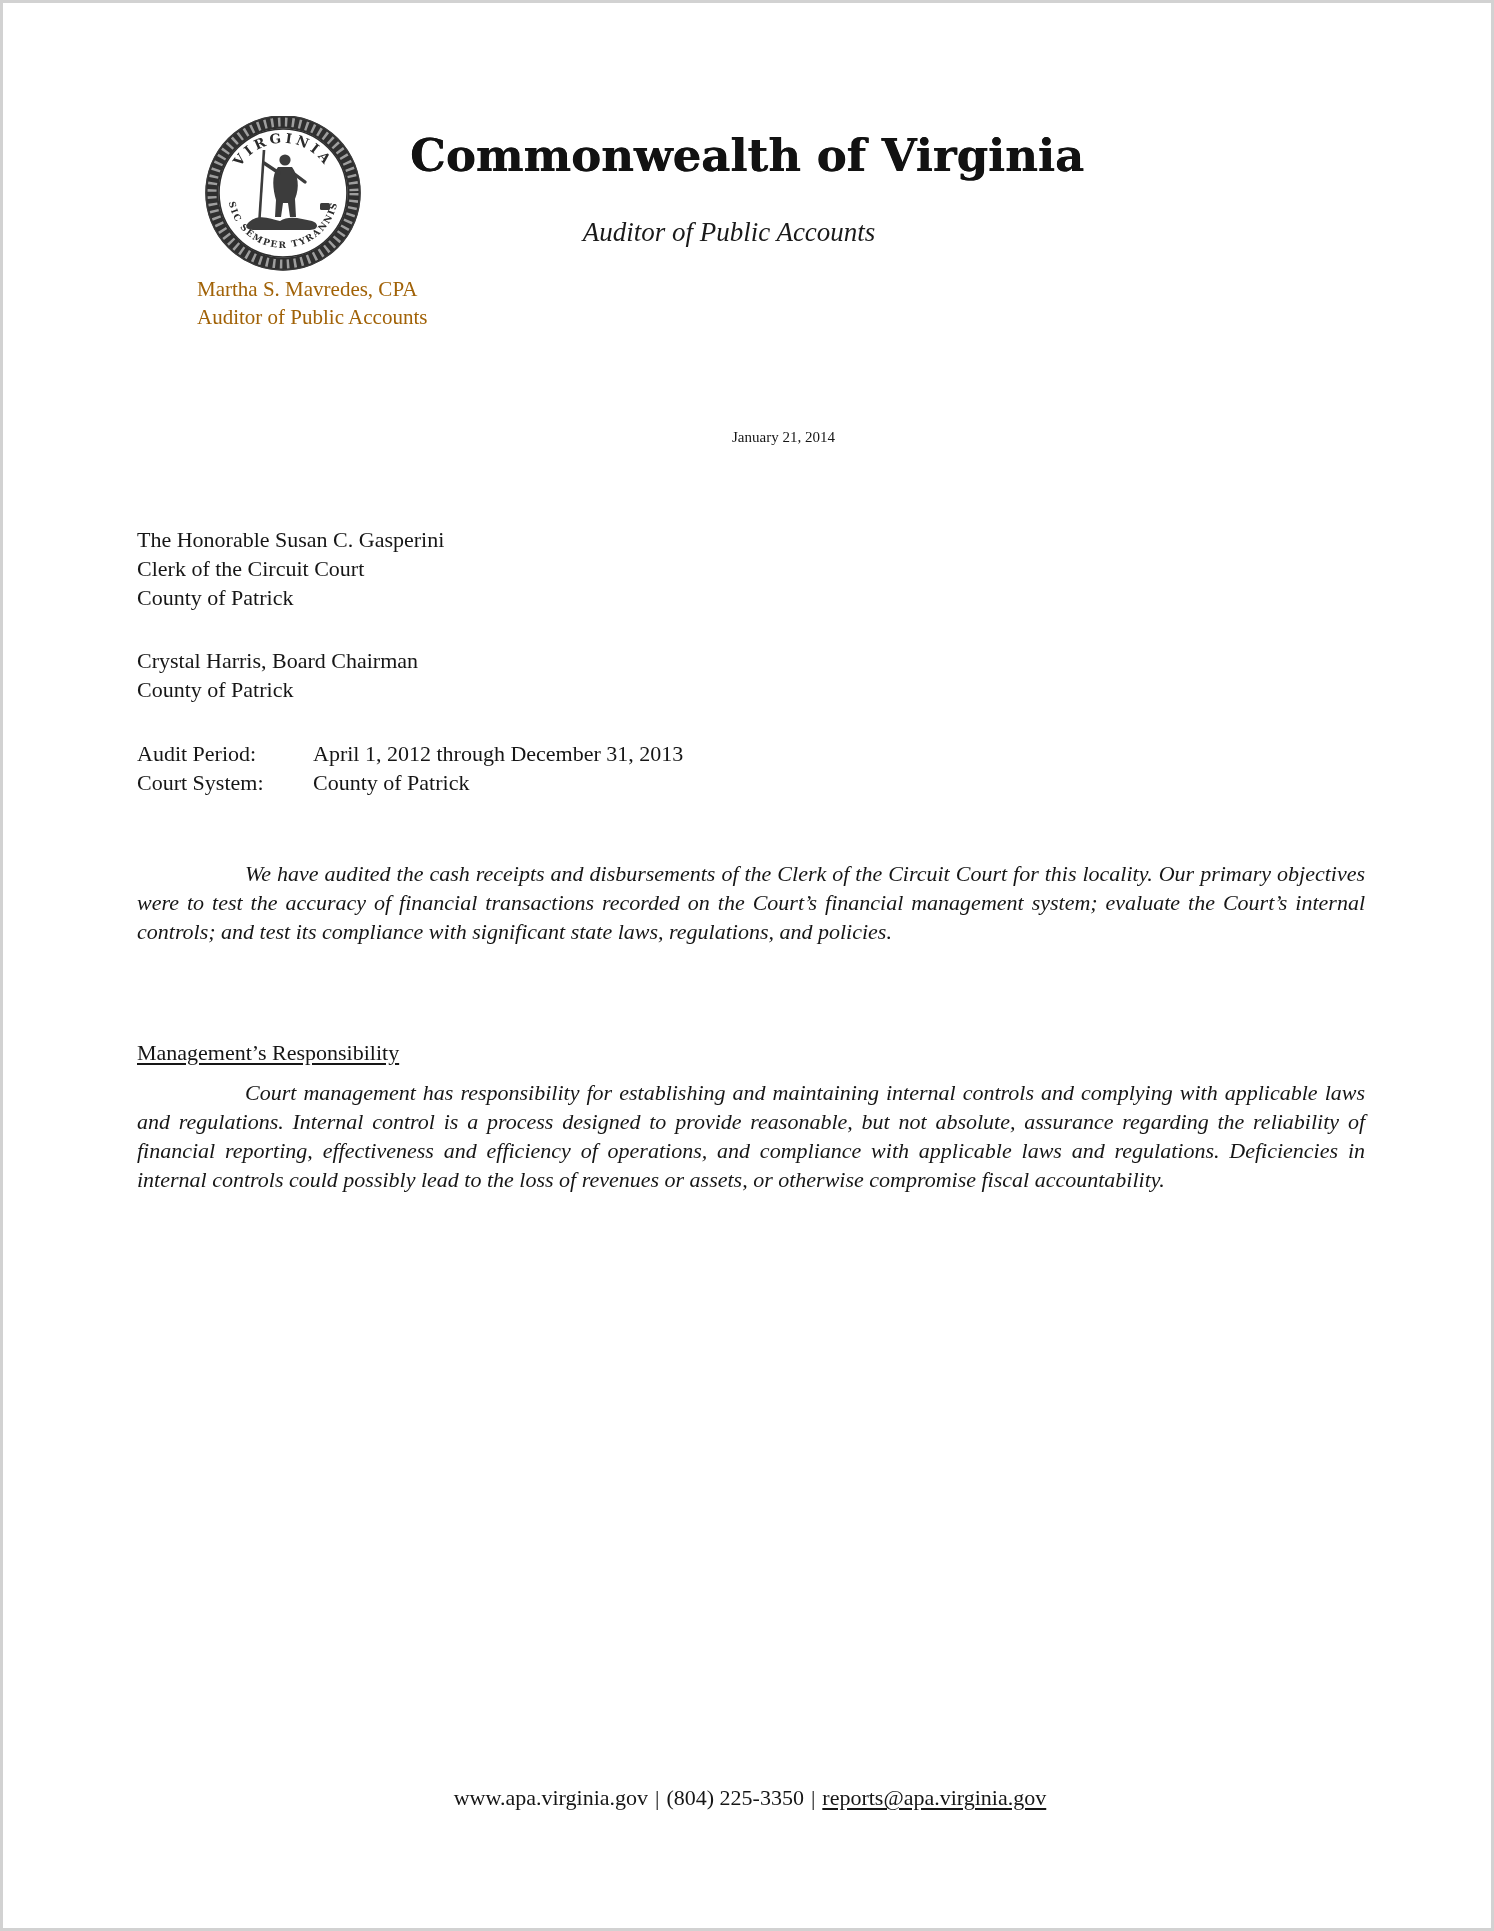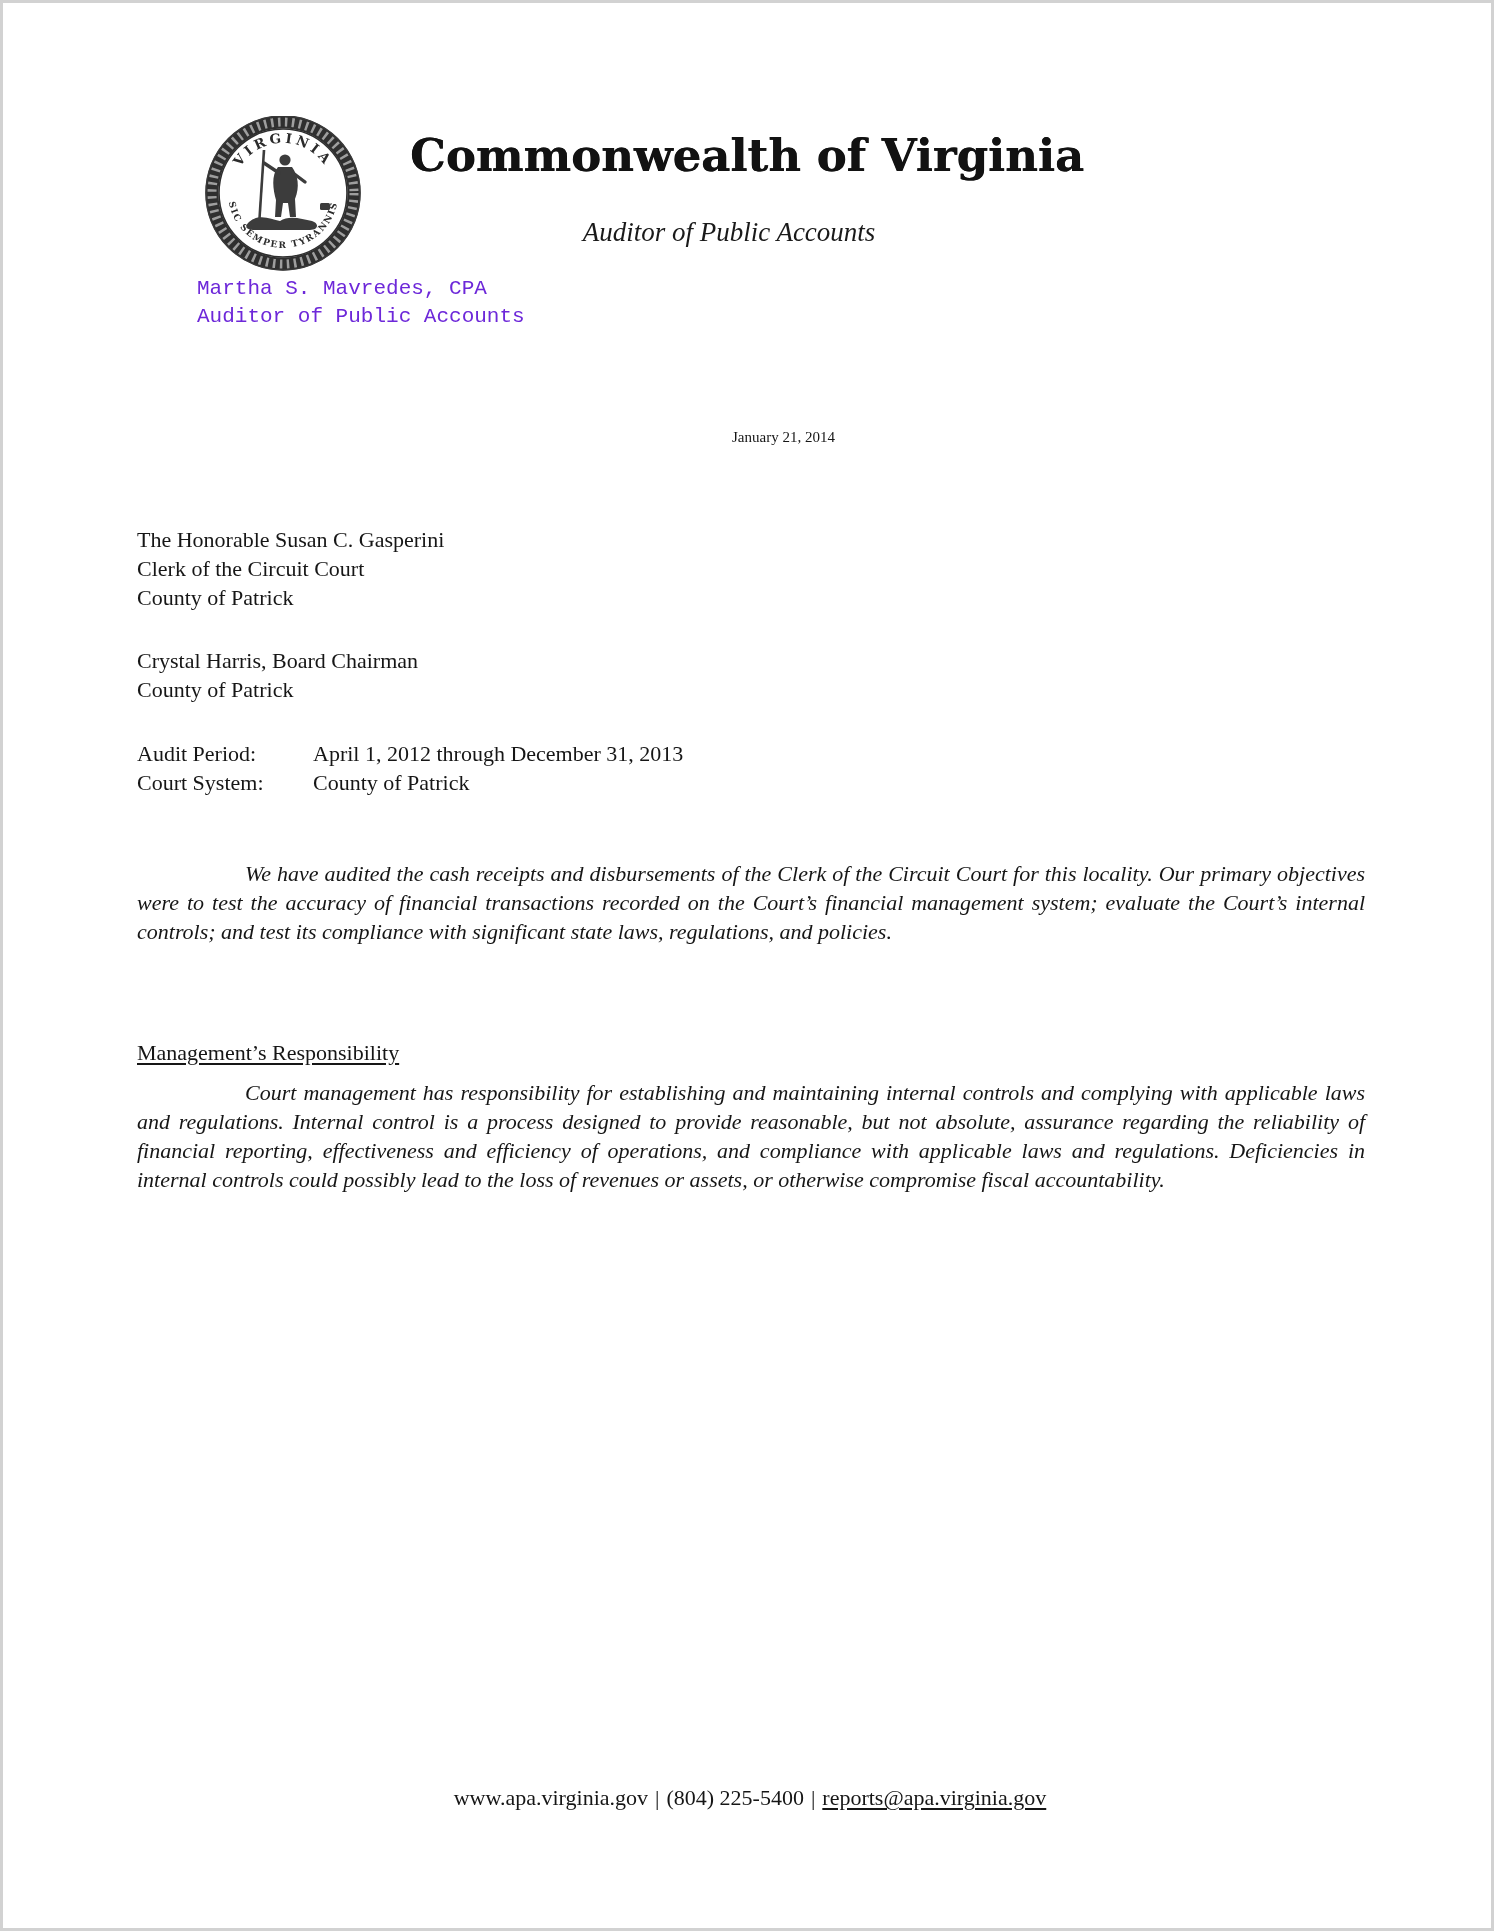--- a/index.html
+++ b/index.html
@@ -49,22 +49,21 @@
     font-size: 27px;
     white-space: nowrap;
     color: #1a1a1a;
   }
   .official-block {
     position: absolute;
     left: 194px;
     top: 272px;
     font-size: 21px;
     line-height: 28px;
-    color: #6d28d9;
-    font-family: Liberation Mono, monospace;
+    color: #a16207;
   }
   .address-block {
     position: absolute;
     right: 186px;
     top: 272px;
     font-size: 21px;
     line-height: 28px;
     text-align: right;
     color: #1a1a1a;
   }
@@ -212,16 +211,16 @@
   </div>
 
   <p class="body-par par-1">We have audited the cash receipts and disbursements of the Clerk of the Circuit Court for this locality.  Our primary objectives were to test the accuracy of financial transactions recorded on the Court’s financial management system; evaluate the Court’s internal controls; and test its compliance with significant state laws, regulations, and policies.</p>
 
   <div class="section-heading">Management’s Responsibility</div>
 
   <p class="body-par par-2">Court management has responsibility for establishing and maintaining internal controls and complying with applicable laws and regulations.  Internal control is a process designed to provide reasonable, but not absolute, assurance regarding the reliability of financial reporting, effectiveness and efficiency of operations, and compliance with applicable laws and regulations.  Deficiencies in internal controls could possibly lead to the loss of revenues or assets, or otherwise compromise fiscal accountability.</p>
 
 
   <div class="footer-line">
-    <span>www.apa.virginia.gov</span><span class="sep">|</span><span>(804) 225-5400</span><span class="sep">|</span><a class="footer-email">reports@apa.virginia.gov</a>
+    <span>www.apa.virginia.gov</span><span class="sep">|</span><span>(804) 225-3350</span><span class="sep">|</span><a class="footer-email">reports@apa.virginia.gov</a>
   </div>
 
 </div>
 
 </body></html>

